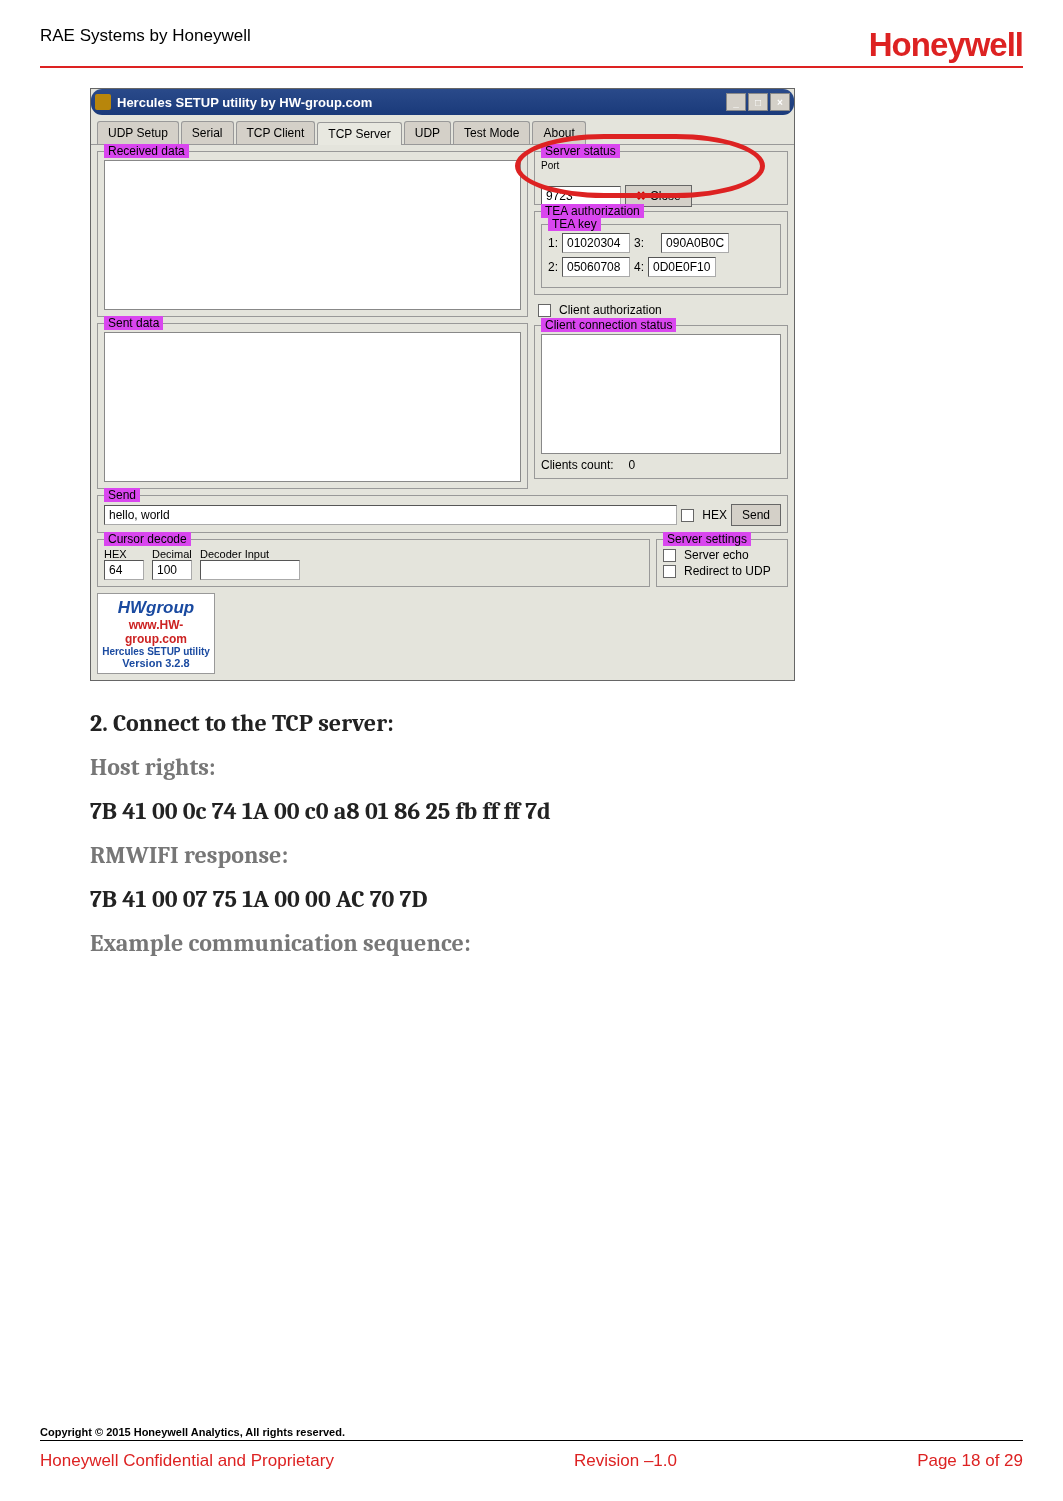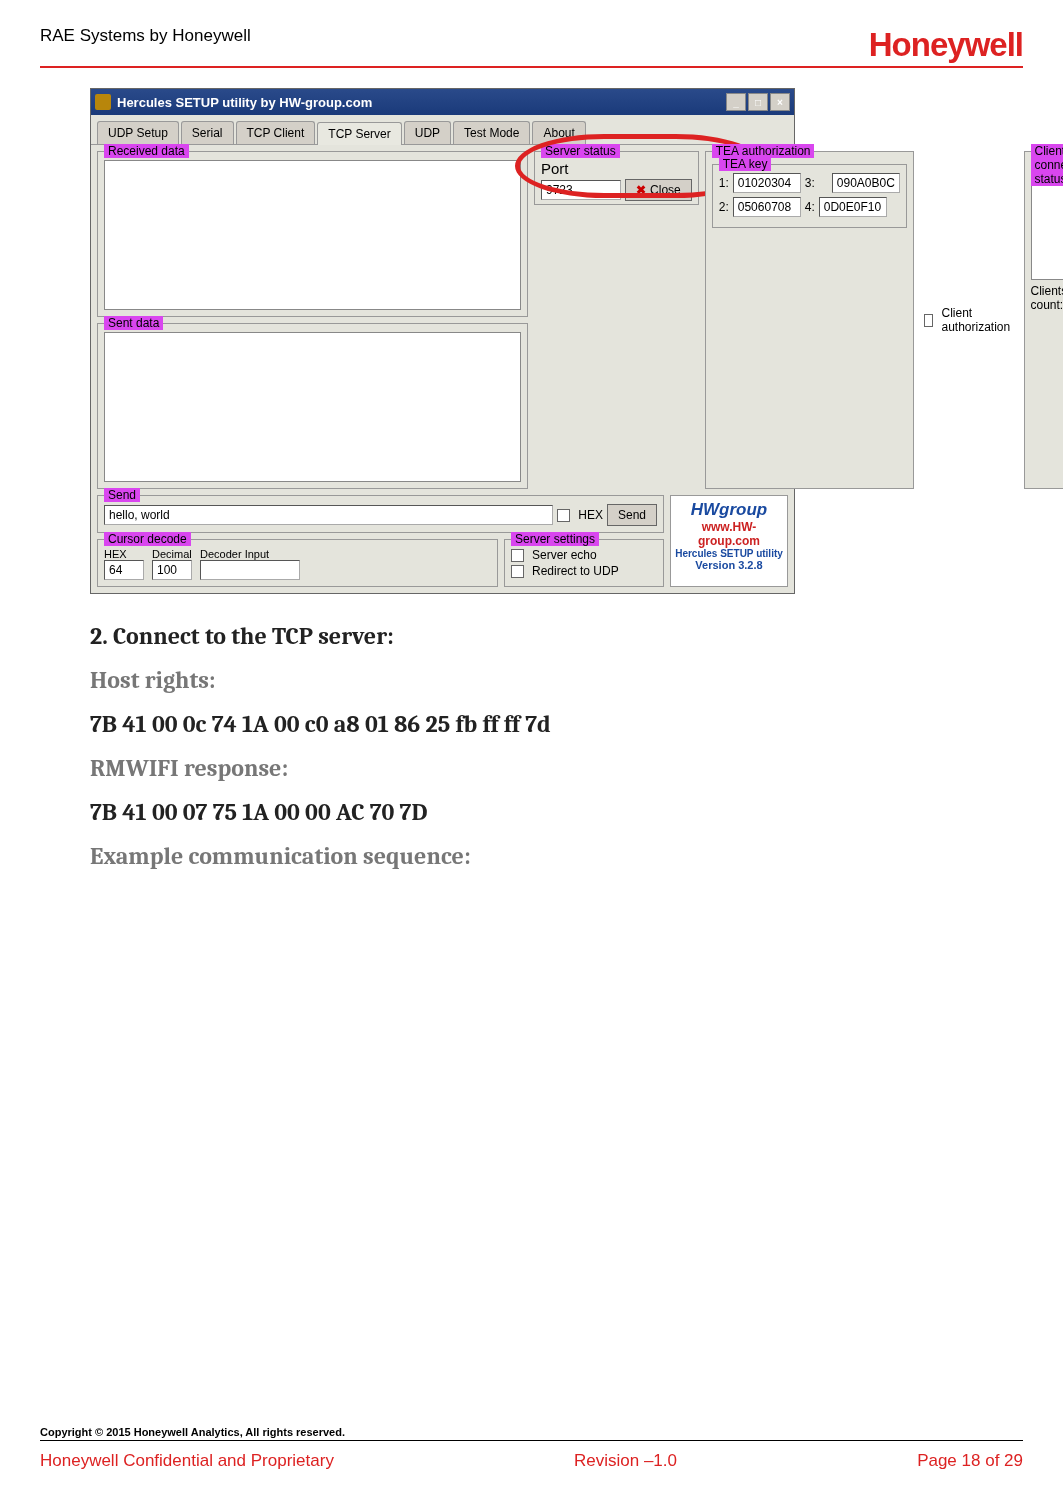--- a/index.html
+++ b/index.html
@@ -3,51 +3,51 @@
 <meta charset="utf-8">
 <style>
   * { box-sizing: border-box; margin: 0; padding: 0; }
   body { width: 1063px; height: 1501px; background: #fff; font-family: Arial, sans-serif; position: relative; }
   .page { padding: 8px 40px; }
   .header { display: flex; justify-content: space-between; align-items: flex-start; padding-top: 18px; border-bottom: 2px solid #d22; padding-bottom: 2px; margin-bottom: 20px; }
   .header-left { font-size: 17px; color: #000; }
   .logo { font-weight: bold; font-size: 33px; color: #d22; letter-spacing: -1px; }
   .screenshot-wrap { margin-left: 50px; margin-bottom: 28px; }
   .win { width: 705px; border: 1px solid #666; background: #e4e4dc; font-family: Tahoma, Arial, sans-serif; font-size: 12px; color: #000; }
-  .titlebar { background: linear-gradient(#2a4a8a,#1a3a7a); color: #fff; height: 26px; display: flex; align-items: center; padding: 0 4px; }
+  .titlebar { background: linear-gradient(#2a4a8a,#1a3a7a); color: #fff; height: 26px; display: flex; align-items: center; padding: 0 4px; border-radius: 11px; }
   .title-icon { width: 16px; height: 16px; background: #b8860b; border-radius: 2px; margin-right: 6px; }
   .title-text { flex: 1; font-weight: bold; font-size: 13px; }
   .winbtns { display: flex; gap: 2px; }
   .winbtn { width: 20px; height: 18px; background: #d4d0c8; border: 1px solid #888; display:flex; align-items:center; justify-content:center; font-size:10px; font-weight:bold; }
   .tabs { display: flex; padding: 6px 6px 0 6px; gap: 2px; border-bottom: 1px solid #999; }
   .tab { padding: 4px 10px; background: #d4d0c8; border: 1px solid #999; border-bottom: none; font-size: 12px; border-radius: 3px 3px 0 0; }
   .tab.active { background: #e8e8e0; position: relative; top: 1px; }
   .body-area { padding: 6px; display: flex; gap: 6px; }
   .left-col { flex: 1; display:flex; flex-direction:column; gap:6px; }
-  .right-col { width: 254px; display:flex; flex-direction:row; gap:6px; }
+  .right-col { width: 254px; display:flex; flex-direction:column; gap:6px; }
   .group { border: 1px solid #999; padding: 8px 6px 6px; position: relative; background: #e4e4dc; }
   .group-label { position: absolute; top: -8px; left: 6px; background: #d946ef; padding: 0 4px; font-size: 12px; }
   .whitebox { background: #fff; border: 1px solid #888; width: 100%; }
   .received-box { height: 150px; }
   .sent-box { height: 150px; }
   .server-status { height: 54px; }
   .highlight-ellipse { position: absolute; border: 5px solid #d22; border-radius: 50% / 70%; width: 250px; height: 64px; top: -18px; left: -20px; pointer-events: none; }
   .row { display: flex; align-items: center; gap: 4px; }
   .field { background: #fff; border: 1px inset #aaa; padding: 2px 4px; font-size: 12px; height: 20px; }
   .btn { background: #d4d0c8; border: 1px solid #666; padding: 3px 10px; font-size: 12px; display:flex; align-items:center; gap:4px; }
   .red-x { color: #c00; font-weight: bold; }
   .tea-keys .row { margin-bottom: 4px; }
   .checkbox { width: 13px; height: 13px; background:#fff; border:1px solid #666; display:inline-block; margin-right:4px; }
   .client-status-box { height: 120px; }
   .send-row { display:flex; align-items:center; gap:4px; }
   .send-input { flex:1; }
   .cursor-decode { display:flex; gap:8px; align-items:flex-end; }
   .cursor-decode .col { display:flex; flex-direction:column; font-size:11px; }
   .server-settings .row { margin-bottom: 2px; }
-  .bottom-row { display:flex; gap:6px; padding: 0 6px 6px; }
+  .bottom-row { display:flex; gap:6px; padding: 0 6px 6px; flex-direction: column; }
   .hwgroup { width: 118px; padding:4px; border:1px solid #999; background:#fff; text-align:center; font-size:10px; }
   .hw-name { font-weight:bold; font-size:17px; color:#1a4aa0; font-style:italic; }
   .hw-link { color:#c22; font-weight:bold; font-size:12px; }
   .hw-util { color:#1a4aa0; font-weight:bold; font-size:10px; }
   .hw-ver { color:#1a4aa0; font-weight:bold; font-size:11px; }
   .content-text { margin-left: 50px; }
   .content-text p { font-family: Cambria, Georgia, serif; font-weight: bold; font-size: 24px; margin-bottom: 16px; color: #222; }
   .content-text p.gray { color: #777; }
   .footer { position: absolute; bottom: 30px; left: 40px; right: 40px; }
   .copyright { font-size: 11px; font-weight: bold; border-bottom: 1px solid #000; padding-bottom: 2px; margin-bottom: 10px; }
@@ -91,21 +91,21 @@
           </div>
           <div class="group">
             <div class="group-label">Sent data</div>
             <div class="whitebox sent-box"></div>
           </div>
         </div>
         <div class="right-col">
           <div class="group server-status" style="position:relative;">
             <div class="group-label">Server status</div>
             <div class="highlight-ellipse"></div>
-            <div style="font-size:15px; margin-bottom:2px;">Port</div>
+            <div style="font-size:10px; margin-bottom:14px;">Port</div>
             <div class="row">
               <input class="field" style="width: 80px;" value="9723">
               <button class="btn">
                   <span class="red-x">✖</span>
                   <span>Close</span>
                 </button>
             </div>
           </div>
           <div class="group tea-keys">
             <div class="group-label">TEA authorization</div>
@@ -162,21 +162,21 @@
                 <div class="col">
                     <span>Decimal</span>
                     <input class="field" style="width: 40px;" value="100">
                   </div>
                 <div class="col">
                     <span>Decoder Input</span>
                     <input class="field" style="width: 100px;">
                   </div>
               </div>
             </div>
-            <div class="group server-settings" style="width:160px;">
+            <div class="group server-settings" style="width:132px;">
               <div class="group-label">Server settings</div>
               <div class="row">
                   <span class="checkbox"></span>
                   <span>Server echo</span>
                 </div>
               <div class="row">
                   <span class="checkbox"></span>
                   <span>Redirect to UDP</span>
                 </div>
             </div>

